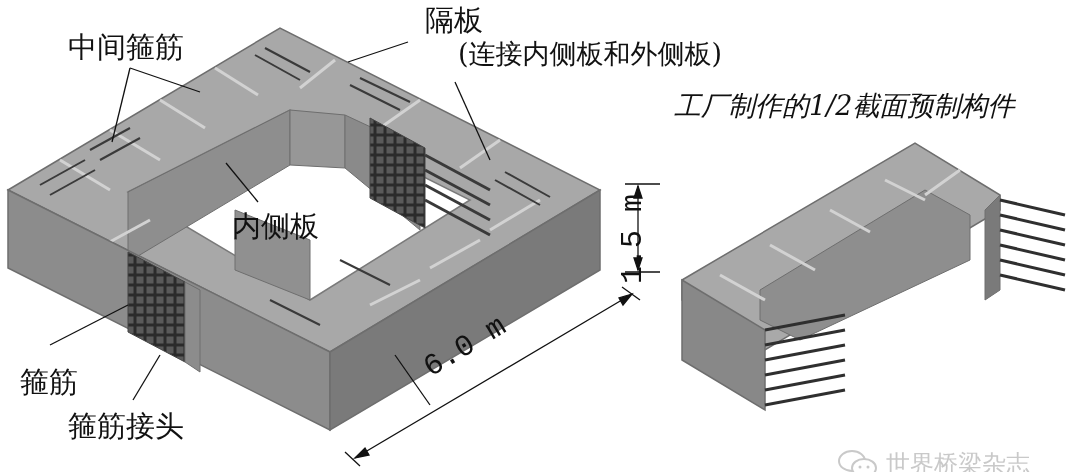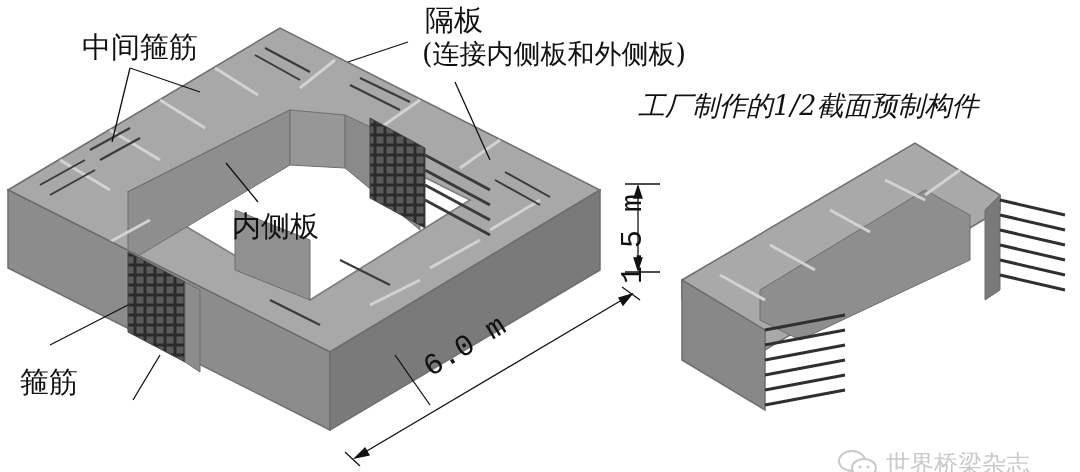--- a/index.html
+++ b/index.html
@@ -1,19 +1,19 @@
 <!DOCTYPE html>
 <html><head>
 <meta charset="utf-8">
 <style>
   html,body{margin:0;padding:0;background:#ffffff;}
   body{width:1080px;height:472px;position:relative;overflow:hidden;font-family:"DejaVu Serif","Liberation Serif",serif;}
   .stage{position:absolute;left:0;top:0;width:1080px;height:472px;}
   .lbl{position:absolute;color:#111;font-size:29px;line-height:1;white-space:nowrap;font-family:"DejaVu Serif","Liberation Serif",serif;}
-  .lbl.sm{font-size:27px;}
+  .lbl.sm{font-size:27px;margin-left:36px;}
   .dim{position:absolute;font-family:"Liberation Mono","DejaVu Sans Mono",monospace;font-size:30px;color:#111;white-space:nowrap;}
   .wm{position:absolute;left:836px;top:412px;display:flex;align-items:center;gap:6px;color:#c9c9c9;font-family:"DejaVu Sans","Liberation Sans",sans-serif;font-size:24px;margin-top:35px;}
   svg{position:absolute;left:0;top:0;}
 </style>
 </head>
 <body>
 
 <div class="stage">
 
   <svg width="1080" height="472" viewBox="0 0 1080 472">
@@ -131,26 +131,27 @@
         <line x1="1000" y1="200" x2="1065" y2="215"></line>
         <line x1="1000" y1="215" x2="1065" y2="230"></line>
         <line x1="1000" y1="230" x2="1065" y2="245"></line>
         <line x1="1000" y1="245" x2="1065" y2="260"></line>
         <line x1="1000" y1="260" x2="1065" y2="275"></line>
         <line x1="1000" y1="275" x2="1065" y2="290"></line>
       </g>
     </g>
   </svg>
 
-  <div class="lbl" style="left:82px;top:33px;font-family:Liberation Serif, serif;">中间箍筋</div>
+  <div class="lbl" style="left:68px;top:33px;font-family:Liberation Serif, serif;">中间箍筋</div>
   <div class="lbl" style="left:425px;top:6px;">隔板</div>
   <div class="lbl sm" style="left:422px;top:40px;">(连接内侧板和外侧板)</div>
   <div class="lbl sm" style="left:638px;top:92px;font-style:italic;">工厂制作的1/2截面预制构件</div>
   <div class="lbl" style="left:232px;top:212px;text-align:right;">内侧板</div>
   <div class="lbl" style="left:20px;top:368px;">箍筋</div>
+  <div class="lbl" style="left:68px;top:412px;">箍筋接头</div>
 
   <div class="dim" style="left:588px;top:222px;transform:rotate(-90deg);transform-origin:center;">1.5 m</div>
   <div class="dim" style="left:420px;top:330px;transform:rotate(-31deg);">6.0 m</div>
 
   <div class="wm">
     <svg width="44" height="34" viewBox="0 0 44 34" style="position:static">
       <ellipse cx="16" cy="14" rx="13" ry="10" fill="none" stroke="#c9c9c9" stroke-width="2"></ellipse>
       <ellipse cx="28" cy="21" rx="12" ry="9" fill="#fff" stroke="#c9c9c9" stroke-width="2"></ellipse>
       <circle cx="24" cy="20" r="1.5" fill="#c9c9c9"></circle>
         <circle cx="32" cy="20" r="1.5" fill="#c9c9c9"></circle>

